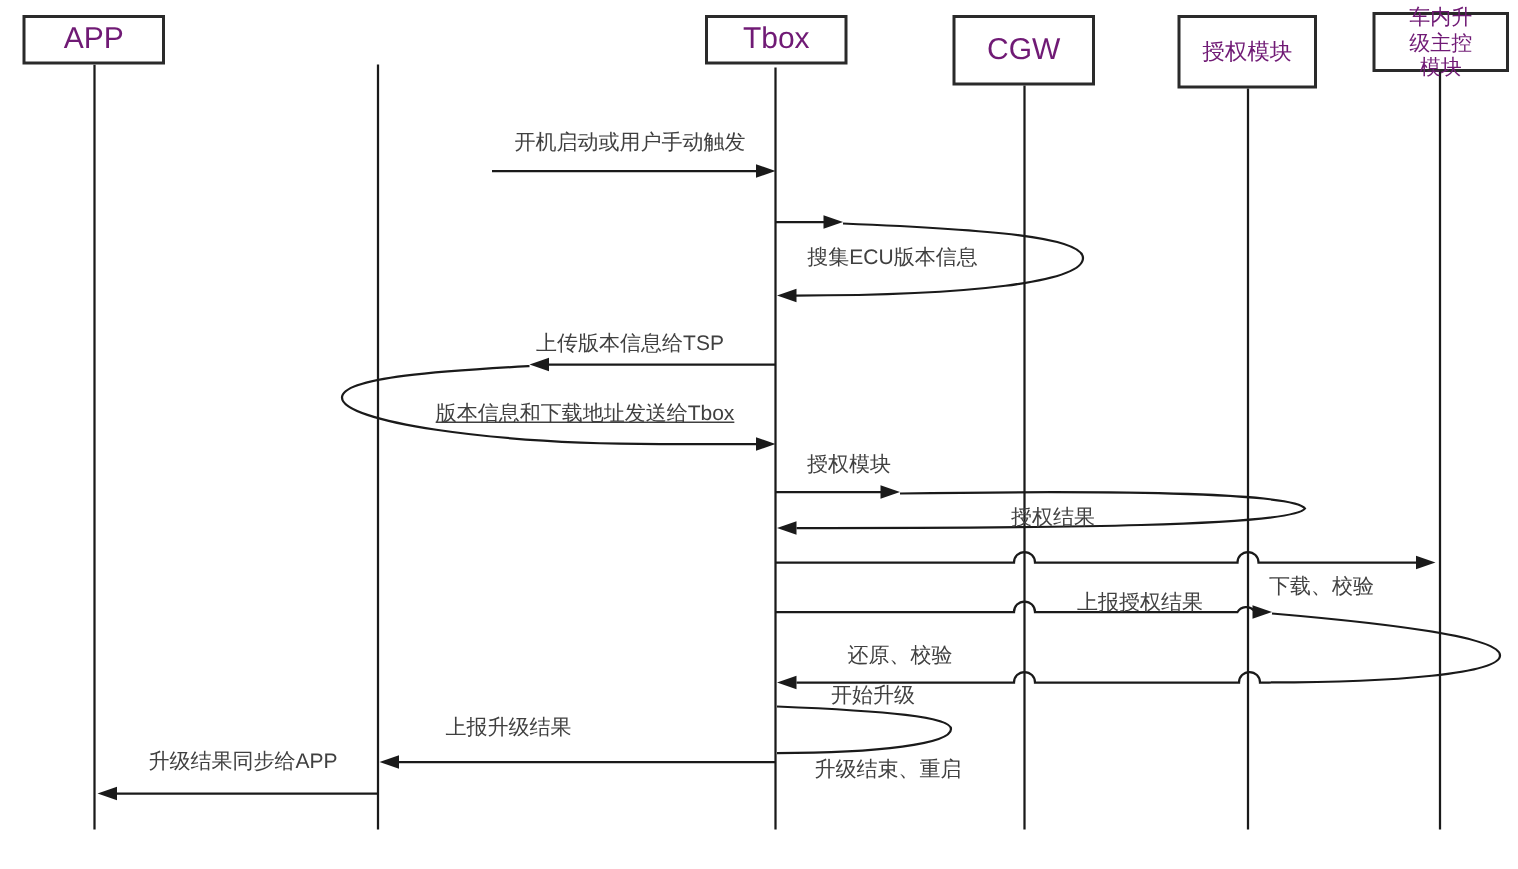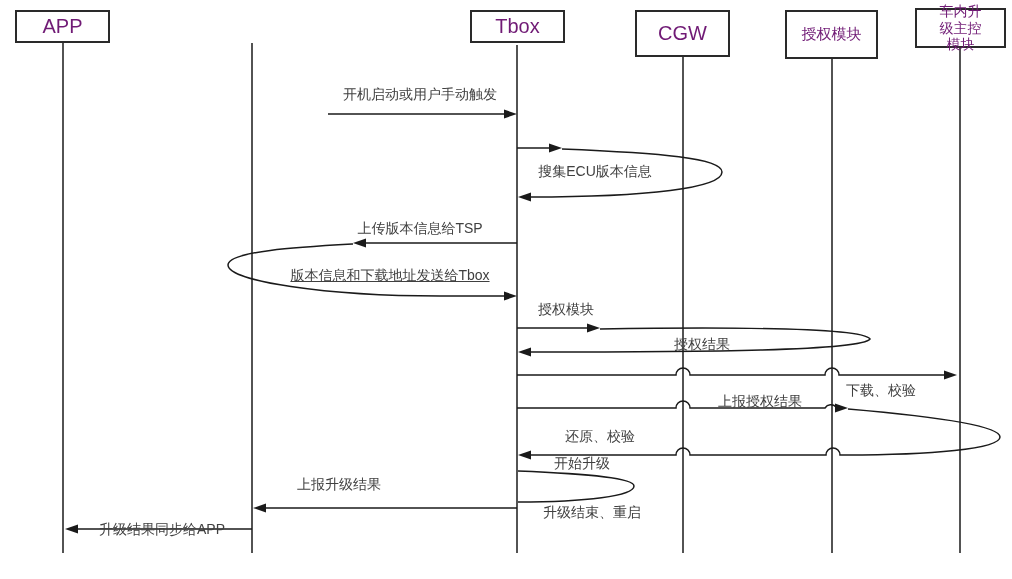--- a/index.html
+++ b/index.html
@@ -116,15 +116,15 @@
   <div class="msg-label" style="left:420px; top:220px;">上传版本信息给TSP</div>
   <div class="msg-label" style="left:390px; top:267px;text-decoration:underline;">版本信息和下载地址发送给Tbox</div>
   <div class="msg-label" style="left:566px; top:301px;">授权模块</div>
   <div class="msg-label" style="left:702px; top:336px;">授权结果</div>
   <div class="msg-label" style="left:760px; top:357px;margin-top:36px;">上报授权结果</div>
   <div class="msg-label" style="left:881px; top:382px;">下载、校验</div>
   <div class="msg-label" style="left:600px; top:428px;">还原、校验</div>
   <div class="msg-label" style="left:582px; top:455px;">开始升级</div>
   <div class="msg-label" style="left:339px; top:476px;">上报升级结果</div>
   <div class="msg-label" style="left:592px; top:504px;">升级结束、重启</div>
-  <div class="msg-label" style="left:162px; top:499px;margin-top:22px;">升级结果同步给APP</div>
+  <div class="msg-label" style="left:162px; top:499px;">升级结果同步给APP</div>
 
 </div>
 
 </body></html>

